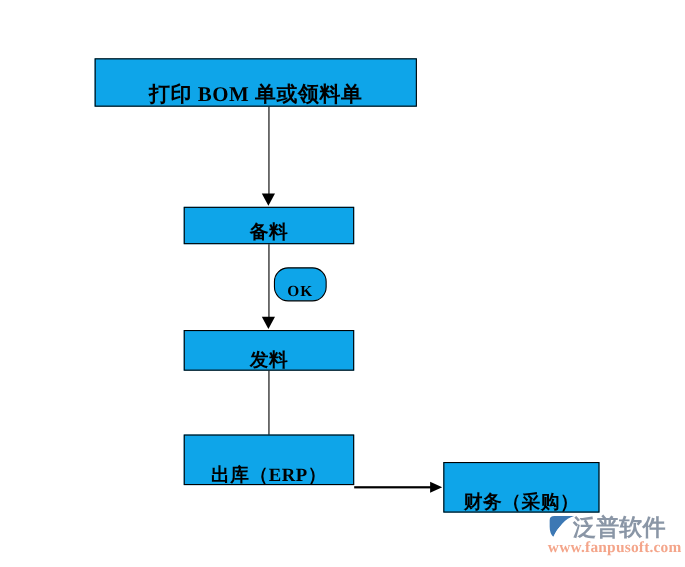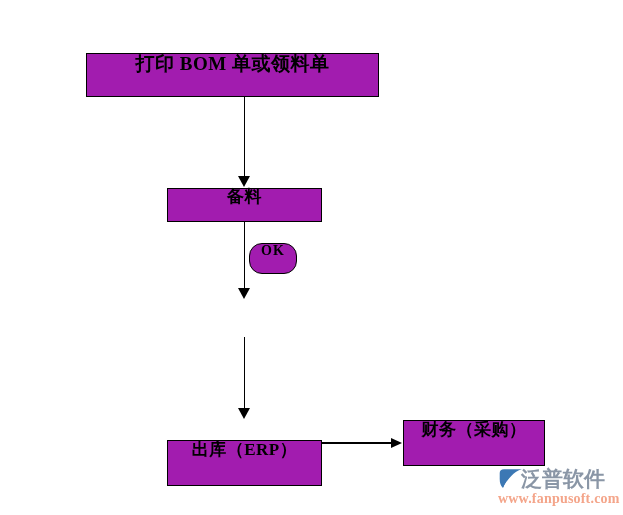--- a/index.html
+++ b/index.html
@@ -15,23 +15,23 @@
     position: relative;
     width: 623px;
     height: 515px;
     background: #ffffff;
     overflow: hidden;
   }
   .node {
     position: absolute;
     box-sizing: border-box;
     border: 1.6px solid #000000;
-    background: #a21caf;
+    background: #0ea5e9;
     display: flex;
-    align-items: flex-start;
+    align-items: flex-end;
     justify-content: center;
     color: #000000;
     font-weight: bold;
     letter-spacing: 0.5px;
     white-space: nowrap;
   }
   .node-label {
     display: block;
     line-height: 1;
   }
@@ -42,21 +42,21 @@
   #node-prepare {
     left: 167px; top: 188px; width: 155px; height: 34px;
     font-size: 17px;
     font-family: Liberation Mono, monospace;
   }
   #node-issue {
     left: 167px; top: 300px; width: 155px; height: 37px;
     font-size: 17px;
   }
   #node-outbound {
-    left: 167px; top: 440px; width: 155px; height: 46px;
+    left: 167px; top: 395px; width: 155px; height: 46px;
     font-size: 17px;
   }
   #node-finance {
     left: 403px; top: 420px; width: 142px; height: 46px;
     font-size: 17px;
   }
   #label-ok {
     left: 249px; top: 243px; width: 48px; height: 31px;
     font-size: 14px;
     border-width: 1.4px;
@@ -156,20 +156,23 @@
     <span class="node-label">备料</span>
   </div>
 
   <div class="conn conn-v" id="conn-2"></div>
   <div class="arrowhead-down" id="head-2"></div>
 
   <div class="node" id="label-ok">
     <span class="node-label">OK</span>
   </div>
 
+  <div class="node" id="node-issue">
+    <span class="node-label">发料</span>
+  </div>
 
   <div class="conn conn-v" id="conn-3"></div>
   <div class="arrowhead-down" id="head-3"></div>
 
   <div class="node" id="node-outbound">
     <span class="node-label">出库（ERP）</span>
   </div>
 
   <div class="conn conn-h" id="conn-4"></div>
   <div class="arrowhead-right" id="head-4"></div>

